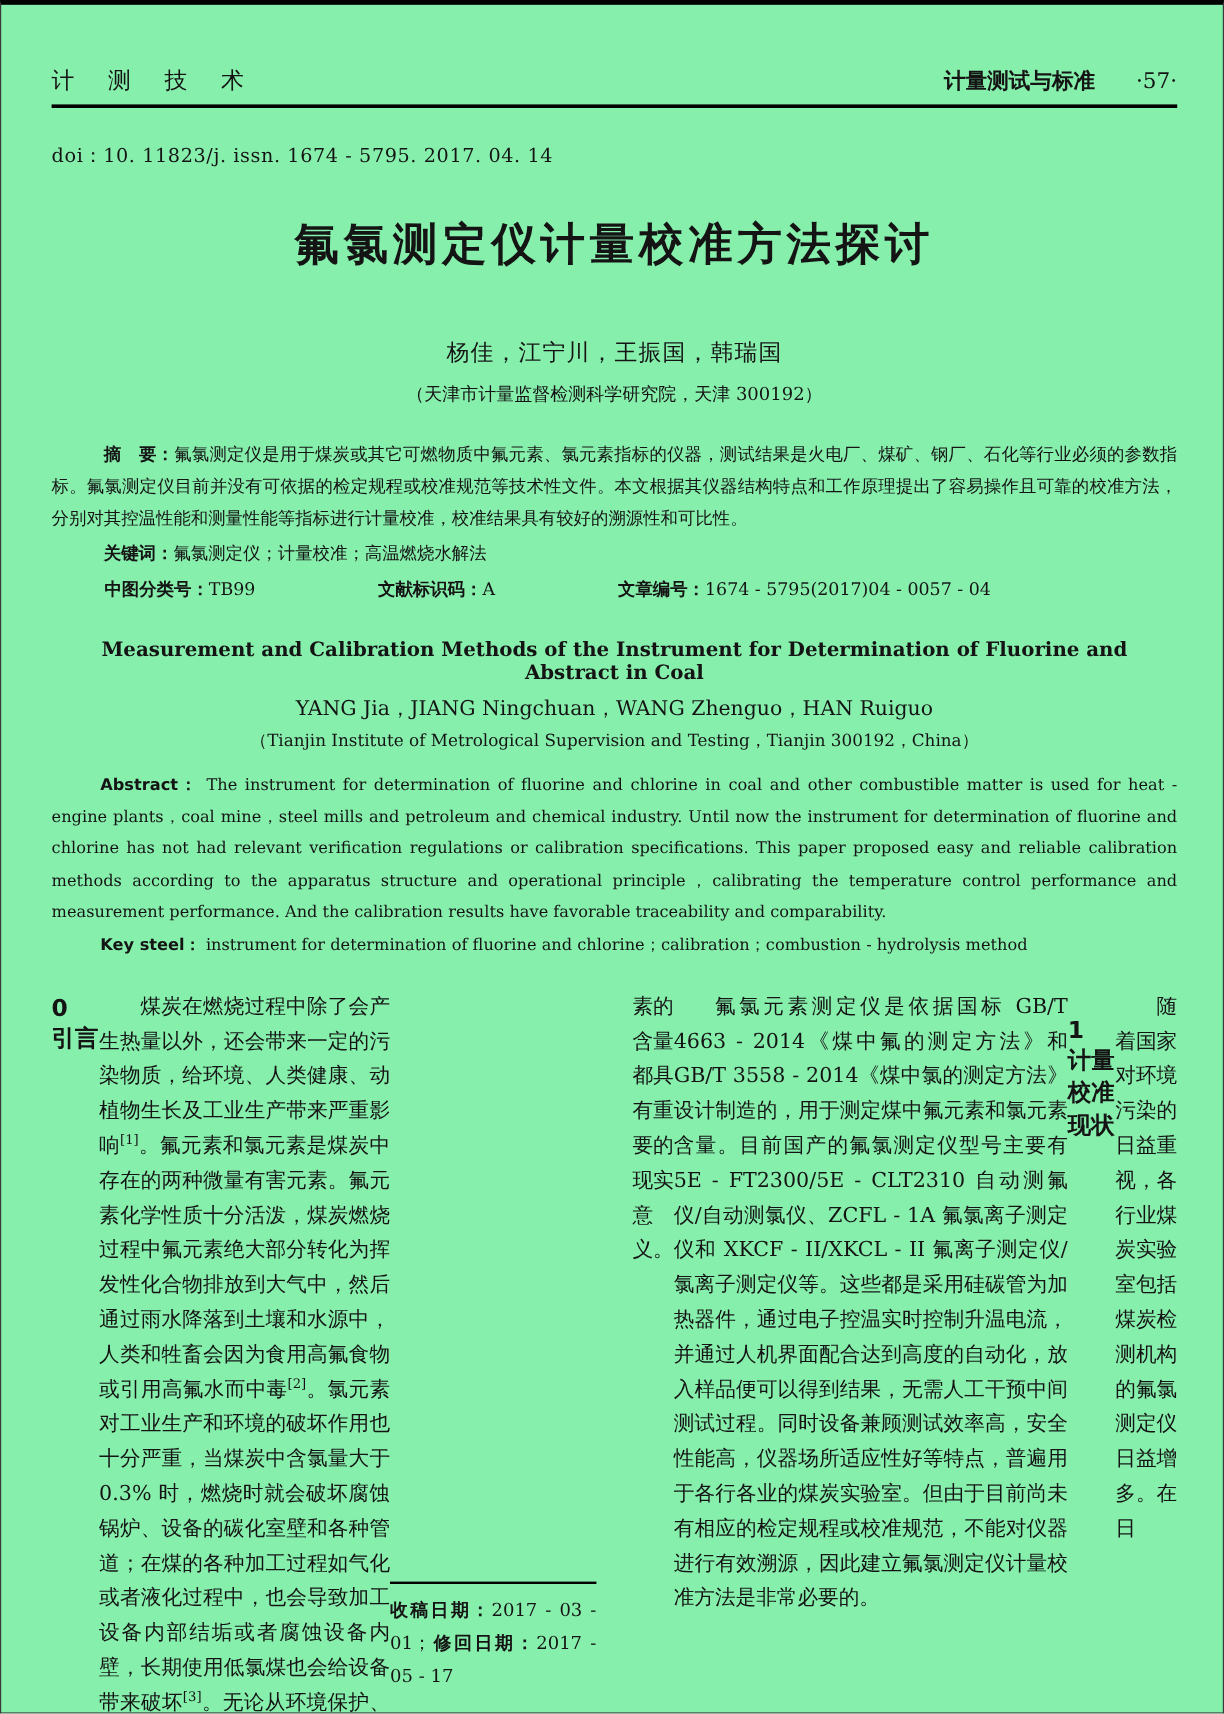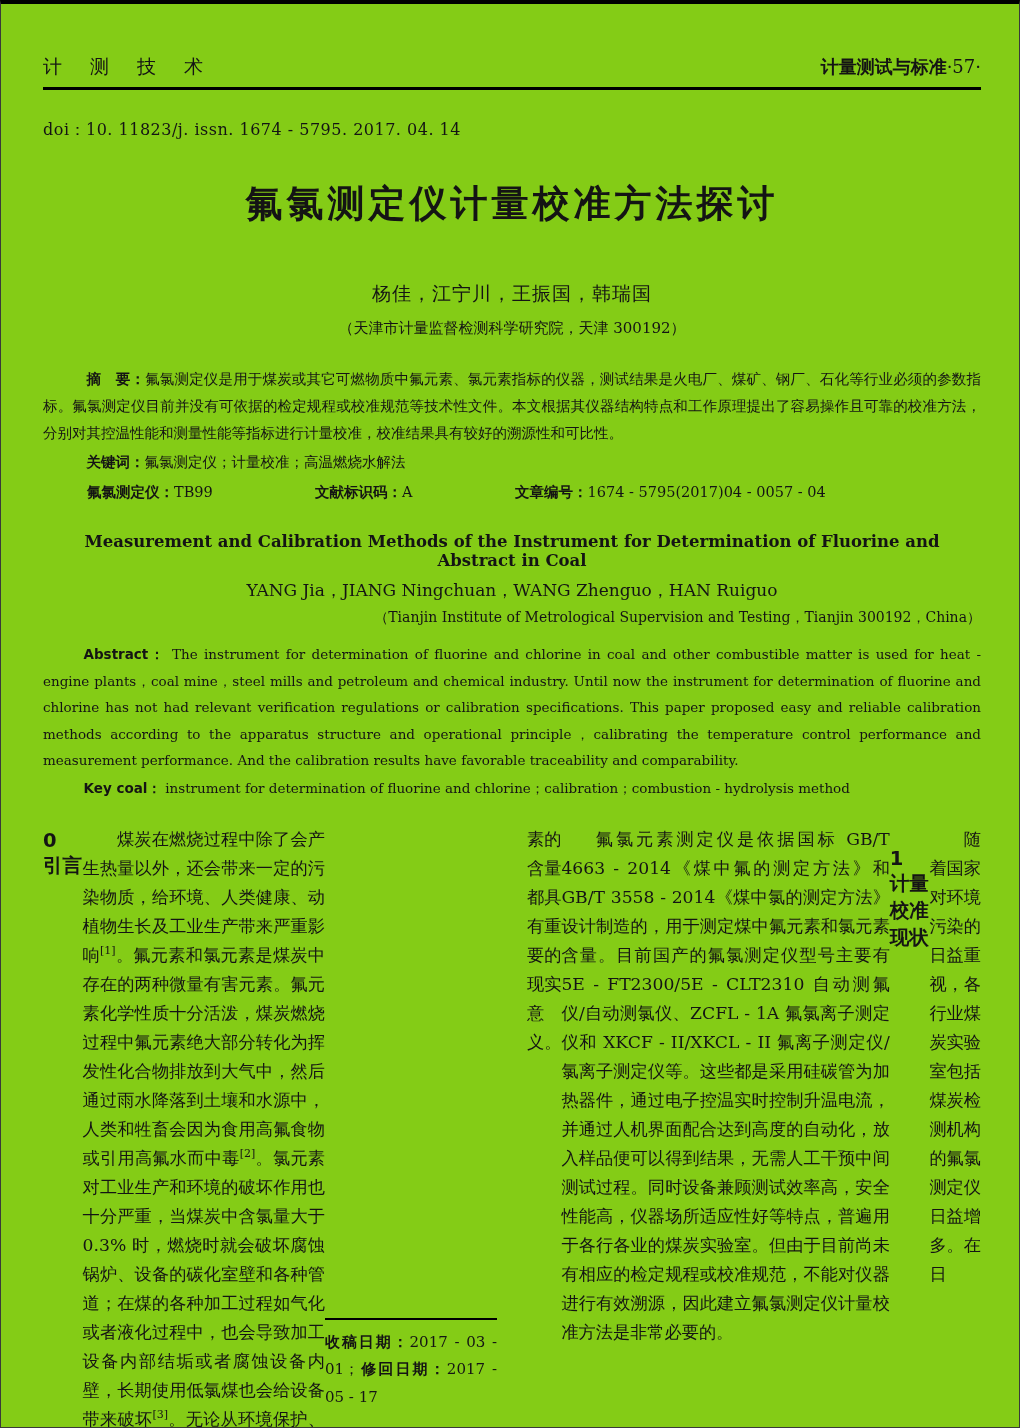--- a/index.html
+++ b/index.html
@@ -1,28 +1,28 @@
 <!DOCTYPE html>
 <html><head>
 <meta charset="utf-8">
 <style>
   html,body { margin:0; padding:0; background:#e8e8e8; }
   .page {
-    width:1020px; height:1428px; margin:0 auto; background:#84cc16;
+    width:1020px; height:1428px; margin:0 auto; background:#86efac;
     box-sizing:border-box; position:relative; overflow:hidden;
     border:1px solid #3a3a3a; border-top:4px solid #000;
     font-family:"DejaVu Serif","Liberation Serif",serif; color:#141414;
   }
   .inner { padding:50px 38px 0 42px; }
 
   
   .header-row { display:flex; justify-content:space-between; align-items:baseline;
     border-bottom:3px solid #000; padding-bottom:7px; }
   .journal-name { font-size:19px; letter-spacing:11px; }
-  .header-right { display:flex; align-items:baseline; }
+  .header-right { display:flex; align-items:baseline; gap:34px; }
   .column-name { font-family:"DejaVu Sans","Liberation Sans",sans-serif; font-weight:bold; font-size:18px; }
   .page-no { font-size:18px; }
 
   .doi-line { margin-top:30px; font-size:16px; letter-spacing:0.5px; }
 
   
   .title-cn { margin:38px 0 0; text-align:center;
     font-family:"DejaVu Sans","Liberation Sans",sans-serif;
     font-weight:bold; font-size:37px; letter-spacing:4px; }
   .authors-cn { margin-top:52px; text-align:center; font-size:19px; letter-spacing:1px; }
@@ -31,21 +31,21 @@
   
   .abs-cn { margin:28px 0 0; font-size:14.5px; line-height:27px; text-align:justify; text-indent:3em; }
   .lbl { font-family:"DejaVu Sans","Liberation Sans",sans-serif; font-weight:bold; font-style:normal; }
   .kw-cn { margin:2px 0 0; font-size:14.5px; line-height:27px; text-indent:3em; }
   .class-row { display:flex; margin-top:3px; font-size:14.5px; line-height:27px; padding-left:44px; }
   .class-item1 { width:228px; } .class-item2 { width:200px; }
 
   
   .title-en { margin-top:26px; text-align:center; font-weight:bold; font-size:16.5px; }
   .authors-en { margin-top:9px; text-align:center; font-size:17px; }
-  .affil-en { margin-top:7px; text-align:right; font-size:14px; }
+  .affil-en { margin-top:7px; text-align:center; font-size:14px; }
   .abs-en { margin:14px 0 0; font-size:13.5px; line-height:26.5px; text-align:justify; text-indent:3em; }
   .kw-en { margin:1px 0 0; font-size:13.5px; line-height:26.5px; text-indent:3em; }
 
   
   .columns { display:flex; gap:30px; margin-top:24px; height:612px; }
   .col { flex:1; min-width:0; display:flex; }
   .sec-head { margin:4px 0 12px; font-family:"DejaVu Sans","Liberation Sans",sans-serif;
     font-weight:bold; font-size:19.5px; }
   .sec-head .sec-num { margin-right:26px; }
   .body-para { margin:0; font-size:17.2px; line-height:29px; text-align:justify; }
@@ -76,32 +76,32 @@
 
     <h1 class="title-cn">氟氯测定仪计量校准方法探讨</h1>
     <div class="authors-cn">杨佳，江宁川，王振国，韩瑞国</div>
     <div class="affil-cn">（天津市计量监督检测科学研究院，天津 300192）</div>
 
     <p class="abs-cn"><span class="lbl">摘　要：</span><span>氟氯测定仪是用于煤炭或其它可燃物质中氟元素、氯元素指标的仪器，测试结果是火电厂、煤矿、钢厂、石化等行业必须的参数指标。氟氯测定仪目前并没有可依据的检定规程或校准规范等技术性文件。本文根据其仪器结构特点和工作原理提出了容易操作且可靠的校准方法，分别对其控温性能和测量性能等指标进行计量校准，校准结果具有较好的溯源性和可比性。</span></p>
 
     <p class="kw-cn"><span class="lbl">关键词：</span><span>氟氯测定仪；计量校准；高温燃烧水解法</span></p>
 
     <div class="class-row">
-      <span class="class-item1"><span class="lbl">氟氯测定仪：</span><span>TB99</span></span>
+      <span class="class-item1"><span class="lbl">中图分类号：</span><span>TB99</span></span>
       <span class="class-item2"><span class="lbl">文献标识码：</span><span>A</span></span>
       <span class="class-item3"><span class="lbl">文章编号：</span><span>1674 - 5795(2017)04 - 0057 - 04</span></span>
     </div>
 
     <div class="title-en">Measurement and Calibration Methods of the Instrument for Determination of Fluorine and Abstract in Coal</div>
     <div class="authors-en">YANG Jia，JIANG Ningchuan，WANG Zhenguo，HAN Ruiguo</div>
     <div class="affil-en">（Tianjin Institute of Metrological Supervision and Testing，Tianjin 300192，China）</div>
 
     <p class="abs-en"><span class="lbl">Abstract：</span> <span>The instrument for determination of fluorine and chlorine in coal and other combustible matter is used for heat - engine plants，coal mine，steel mills and petroleum and chemical industry. Until now the instrument for determination of fluorine and chlorine has not had relevant verification regulations or calibration specifications. This paper proposed easy and reliable calibration methods according to the apparatus structure and operational principle，calibrating the temperature control performance and measurement performance. And the calibration results have favorable traceability and comparability.</span></p>
 
-    <p class="kw-en"><span class="lbl">Key coal：</span> <span>instrument for determination of fluorine and chlorine；calibration；combustion - hydrolysis method</span></p>
+    <p class="kw-en"><span class="lbl">Key steel：</span> <span>instrument for determination of fluorine and chlorine；calibration；combustion - hydrolysis method</span></p>
 
     <div class="columns">
 
       <div class="col">
         <h2 class="sec-head"><span class="sec-num">0</span><span>引言</span></h2>
         <p class="body-para ind"><span>煤炭在燃烧过程中除了会产生热量以外，还会带来一定的污染物质，给环境、人类健康、动植物生长及工业生产带来严重影响</span><sup>[1]</sup><span>。氟元素和氯元素是煤炭中存在的两种微量有害元素。氟元素化学性质十分活泼，煤炭燃烧过程中氟元素绝大部分转化为挥发性化合物排放到大气中，然后通过雨水降落到土壤和水源中，人类和牲畜会因为食用高氟食物或引用高氟水而中毒</span><sup>[2]</sup><span>。氯元素对工业生产和环境的破坏作用也十分严重，当煤炭中含氯量大于 0.3% 时，燃烧时就会破坏腐蚀锅炉、设备的碳化室壁和各种管道；在煤的各种加工过程如气化或者液化过程中，也会导致加工设备内部结垢或者腐蚀设备内壁，长期使用低氯煤也会给设备带来破坏</span><sup>[3]</sup><span>。无论从环境保护、人类健康角度还是工业生产角度考虑，准确测定煤炭中氟元素和氯元</span></p>
 
         <div class="footnote">
           <hr class="fn-rule">
           <p class="fn-line"><span class="lbl">收稿日期：</span><span>2017 - 03 - 01；</span><span class="lbl">修回日期：</span><span>2017 - 05 - 17</span></p>

